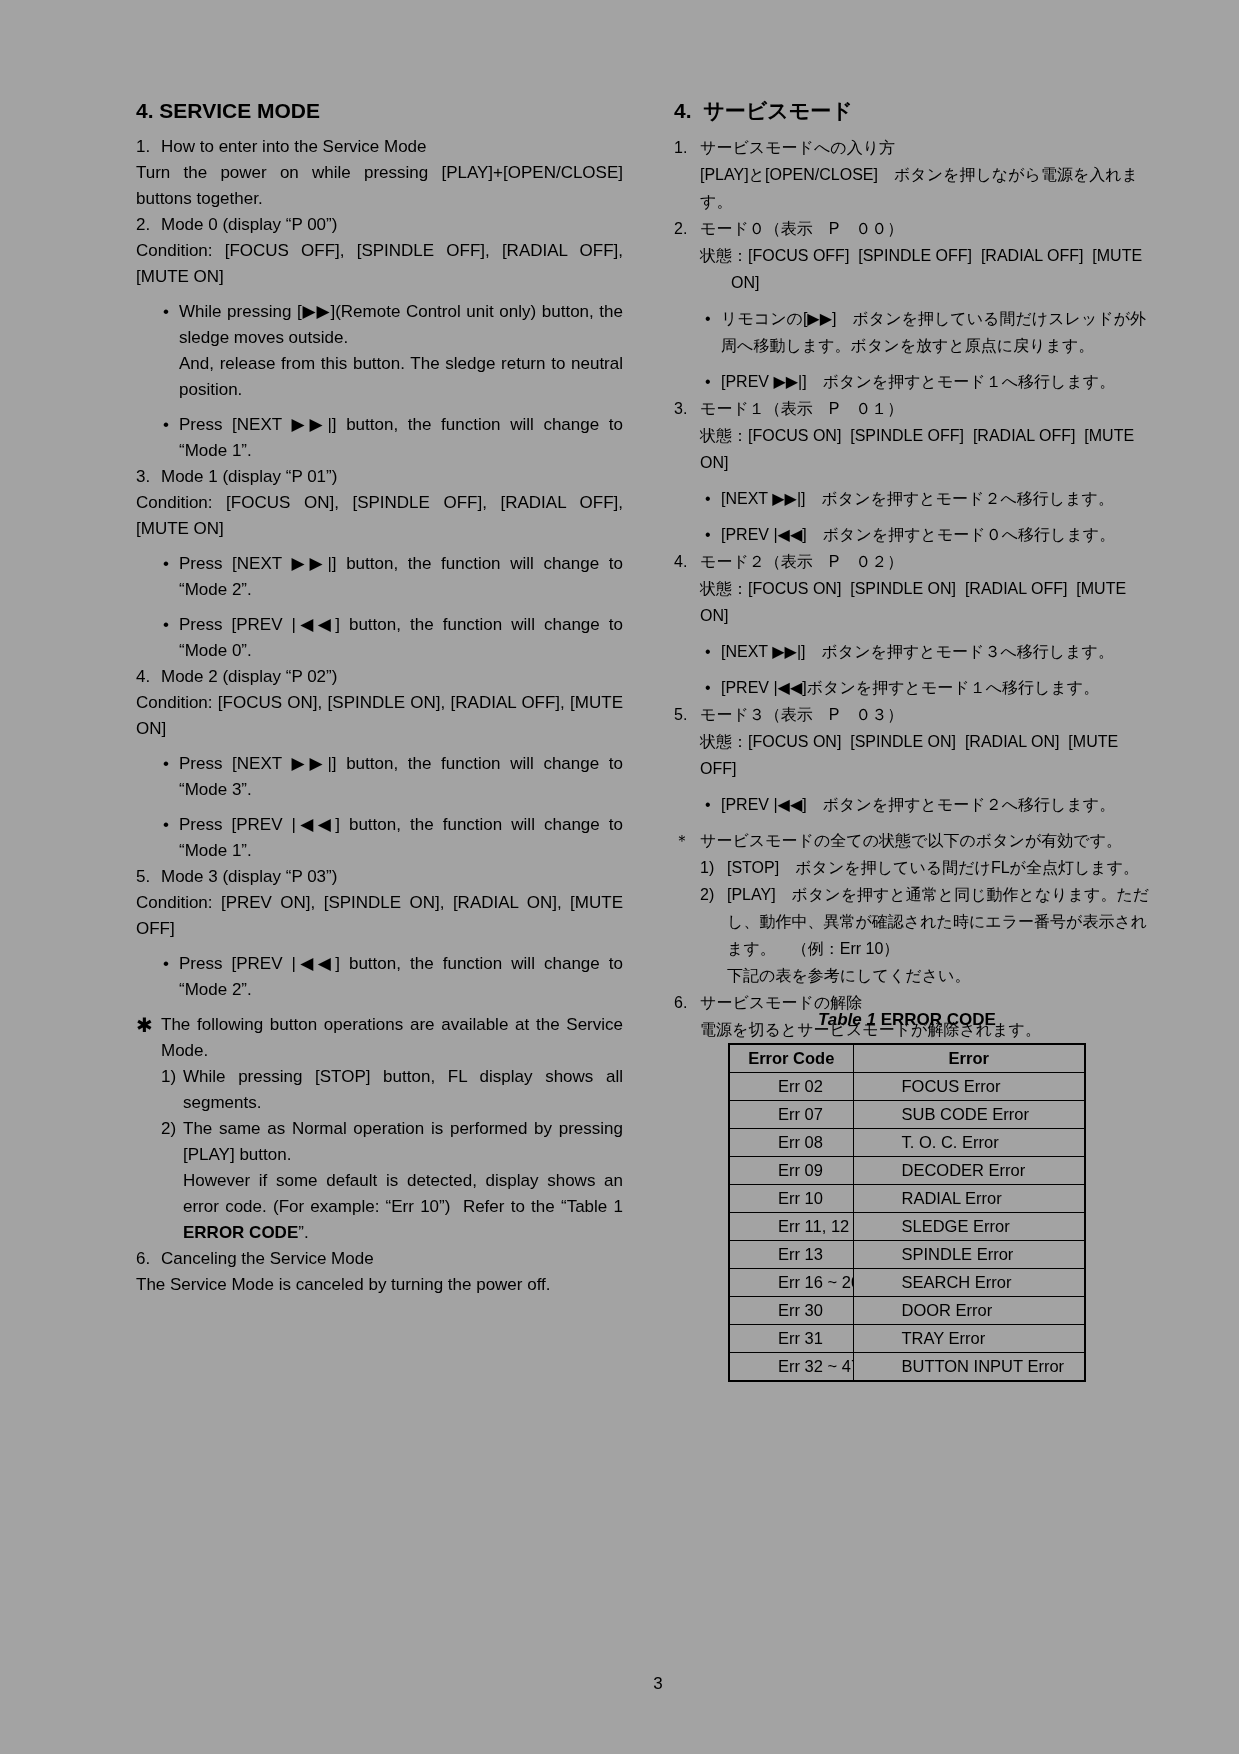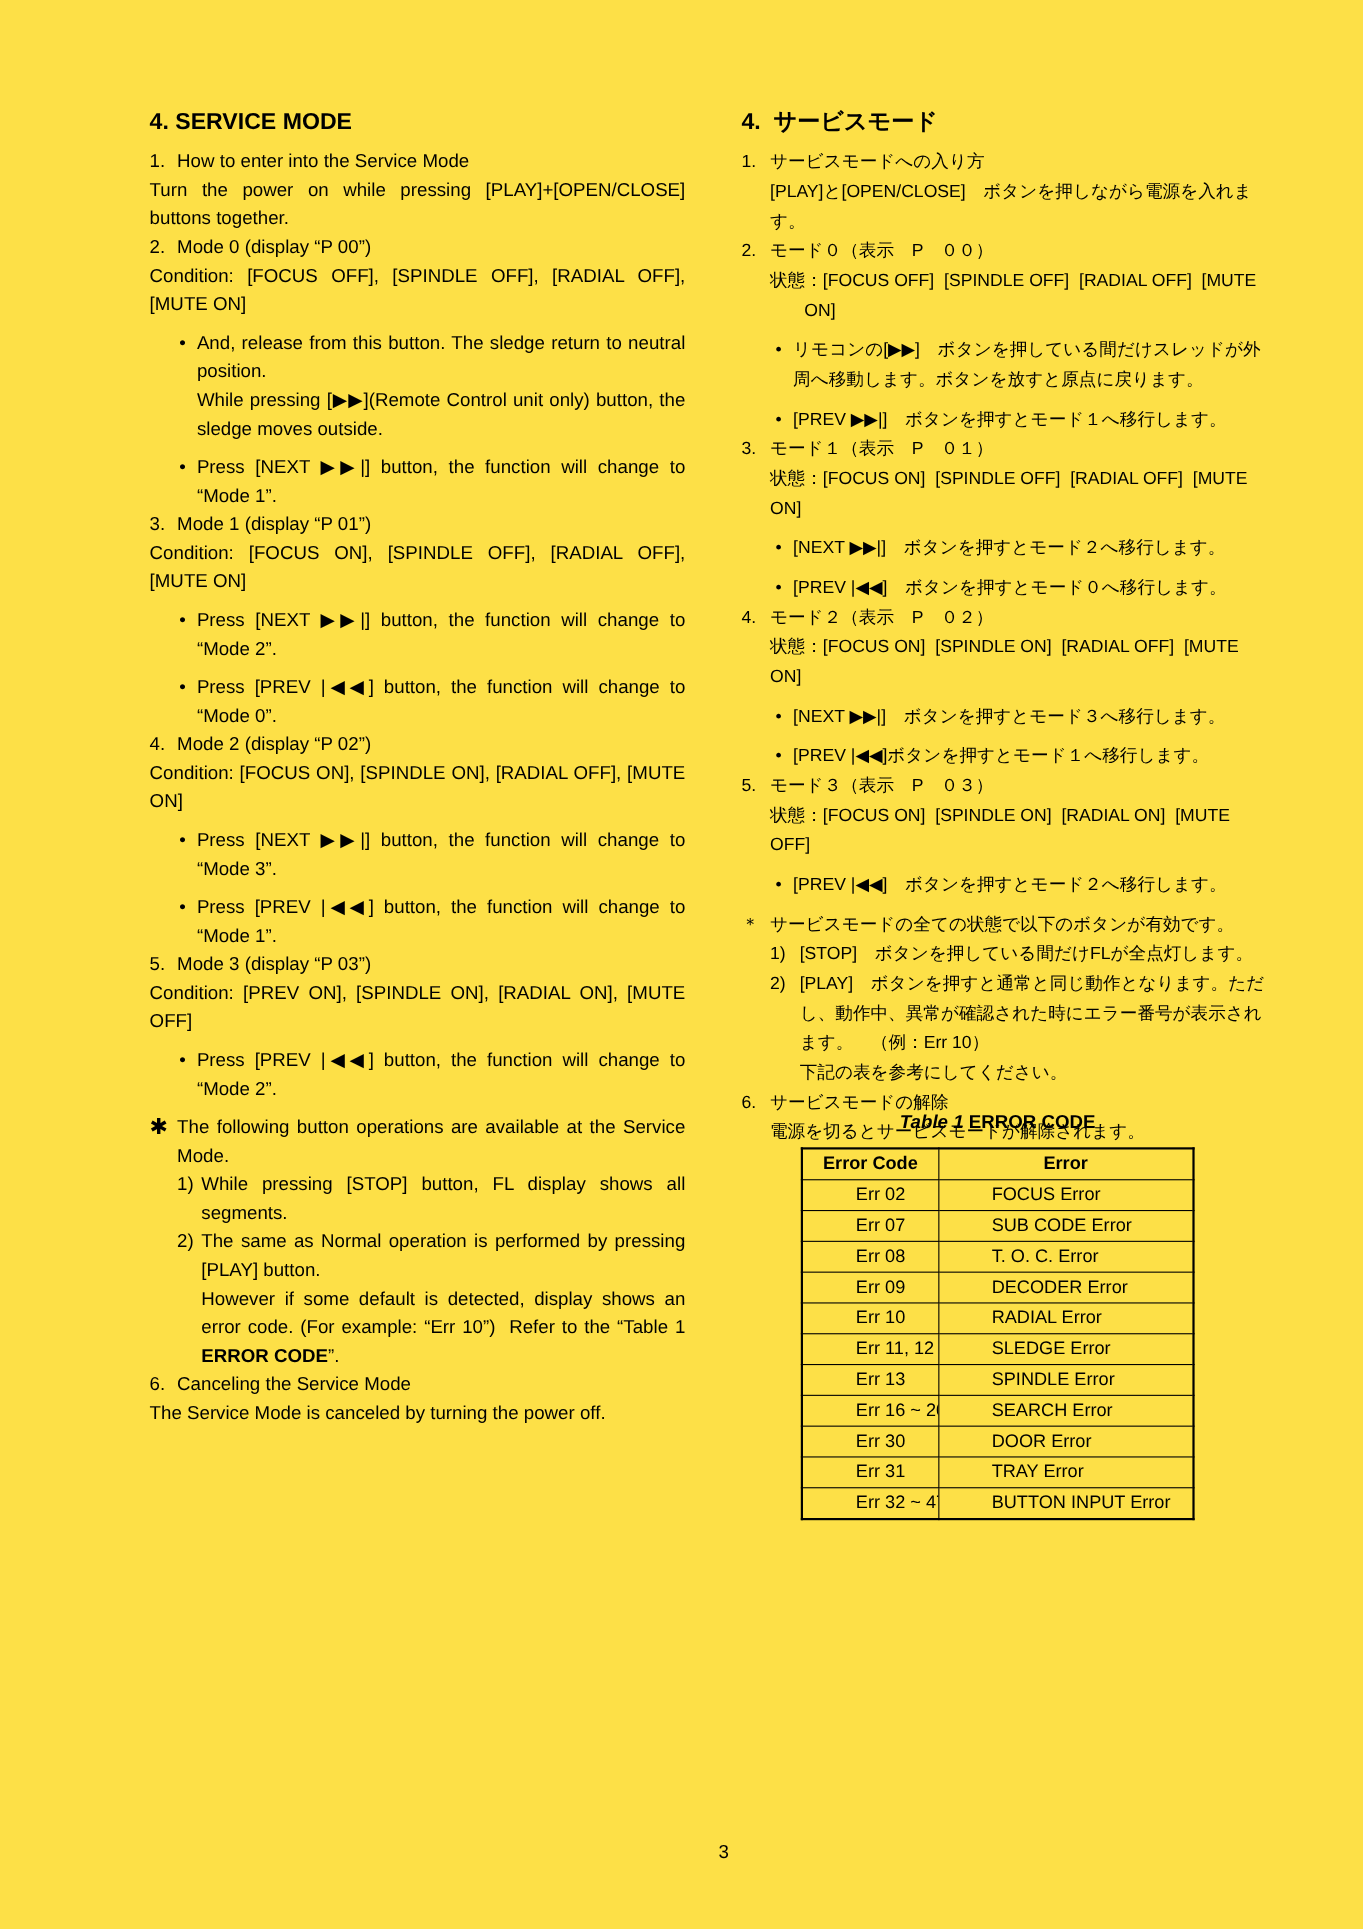--- a/index.html
+++ b/index.html
@@ -1,19 +1,19 @@
 <!DOCTYPE html>
 <html><head>
 <meta charset="utf-8">
 <style>
   html,body{margin:0;padding:0;background:#e8e8e8;}
   .page{
     position:relative;
     width:1239px;height:1754px;
-    background:#fde047;
+    background:#a3a3a3;
     font-family:"Liberation Sans","DejaVu Sans",sans-serif;
     color:#000;
     margin:0 auto;
     overflow:hidden;
   }
   .col{position:absolute;top:97px;}
   .col-left{left:136px;width:487px;font-size:17px;line-height:26px;}
   .col-right{left:674px;width:476px;font-size:16px;line-height:27px;}
   .blk{margin:0;}
   .blk.h1{font-size:21px;line-height:28px;font-weight:bold;margin:0 0 9px 0;}
@@ -79,22 +79,22 @@
         <div class="body">
           <div class="ln">Mode 0 (display “P 00”)</div>
         </div>
       </div>
       <div class="blk cont">
         <div class="ln">Condition: [FOCUS OFF], [SPINDLE OFF], [RADIAL OFF], [MUTE ON]</div>
       </div>
       <div class="blk bullet">
         <span class="bchar">•</span>
         <div class="body">
+          <div class="ln">While pressing [▶▶](Remote Control unit only) button, the sledge moves outside.</div>
           <div class="ln">And, release from this button. The sledge return to neutral position.</div>
-          <div class="ln">While pressing [▶▶](Remote Control unit only) button, the sledge moves outside.</div>
         </div>
       </div>
       <div class="blk bullet">
         <span class="bchar">•</span>
         <div class="body">
           <div class="ln">Press [NEXT ▶▶|] button, the function will change to “Mode 1”.</div>
         </div>
       </div>
       <div class="blk num">
         <span class="marker">3.</span>

